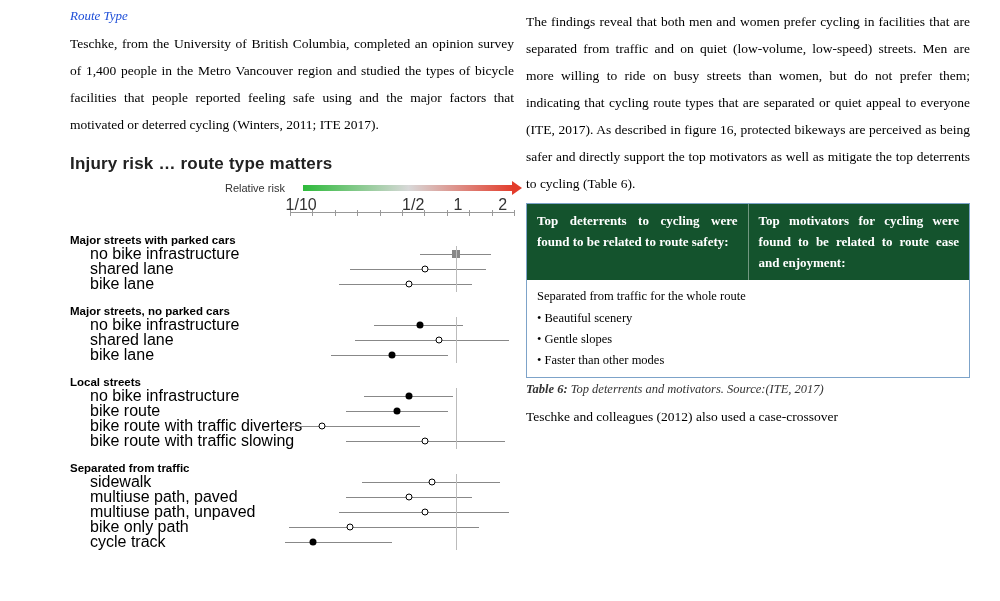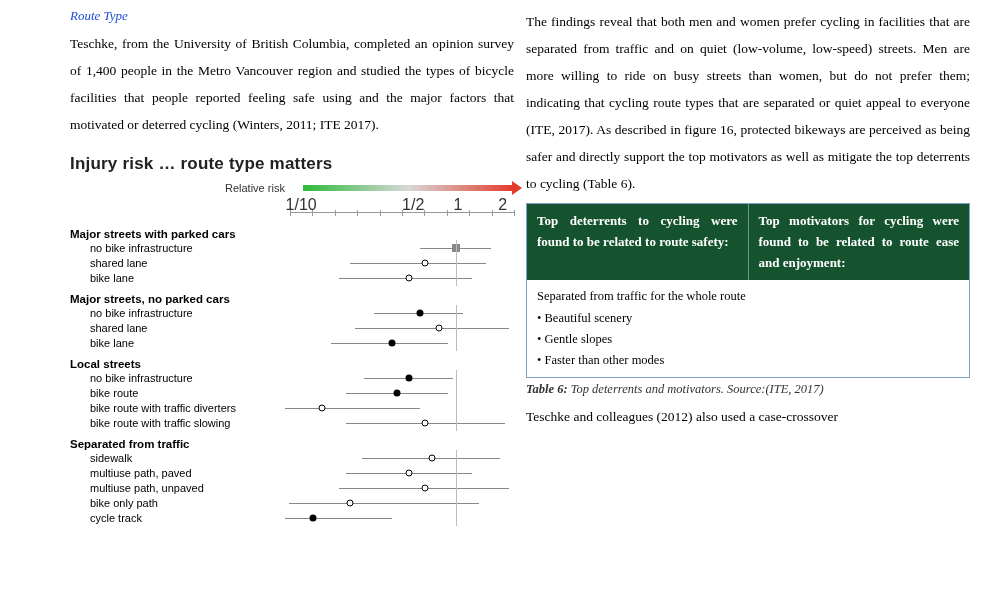--- a/index.html
+++ b/index.html
@@ -89,26 +89,26 @@
   }
   .axis-line .ax-tick {
     position: absolute; top: -3px; width: 1px; height: 6px; background: #999;
   }
   .forest-body {
     position: relative;
   }
   .group-label {
     font-weight: bold;
     font-size: 11.5px;
-    margin-top: 8px;
+    margin-top: 14px;
   }
   .row {
     display: flex;
     align-items: center;
-    font-size: 11px;
+    font-size: 16px;
     height: 15px;
   }
   .row .lbl {
     width: 210px;
     padding-left: 20px;
     white-space: nowrap;
   }
   .row .plot {
     flex: 1;
     position: relative;

